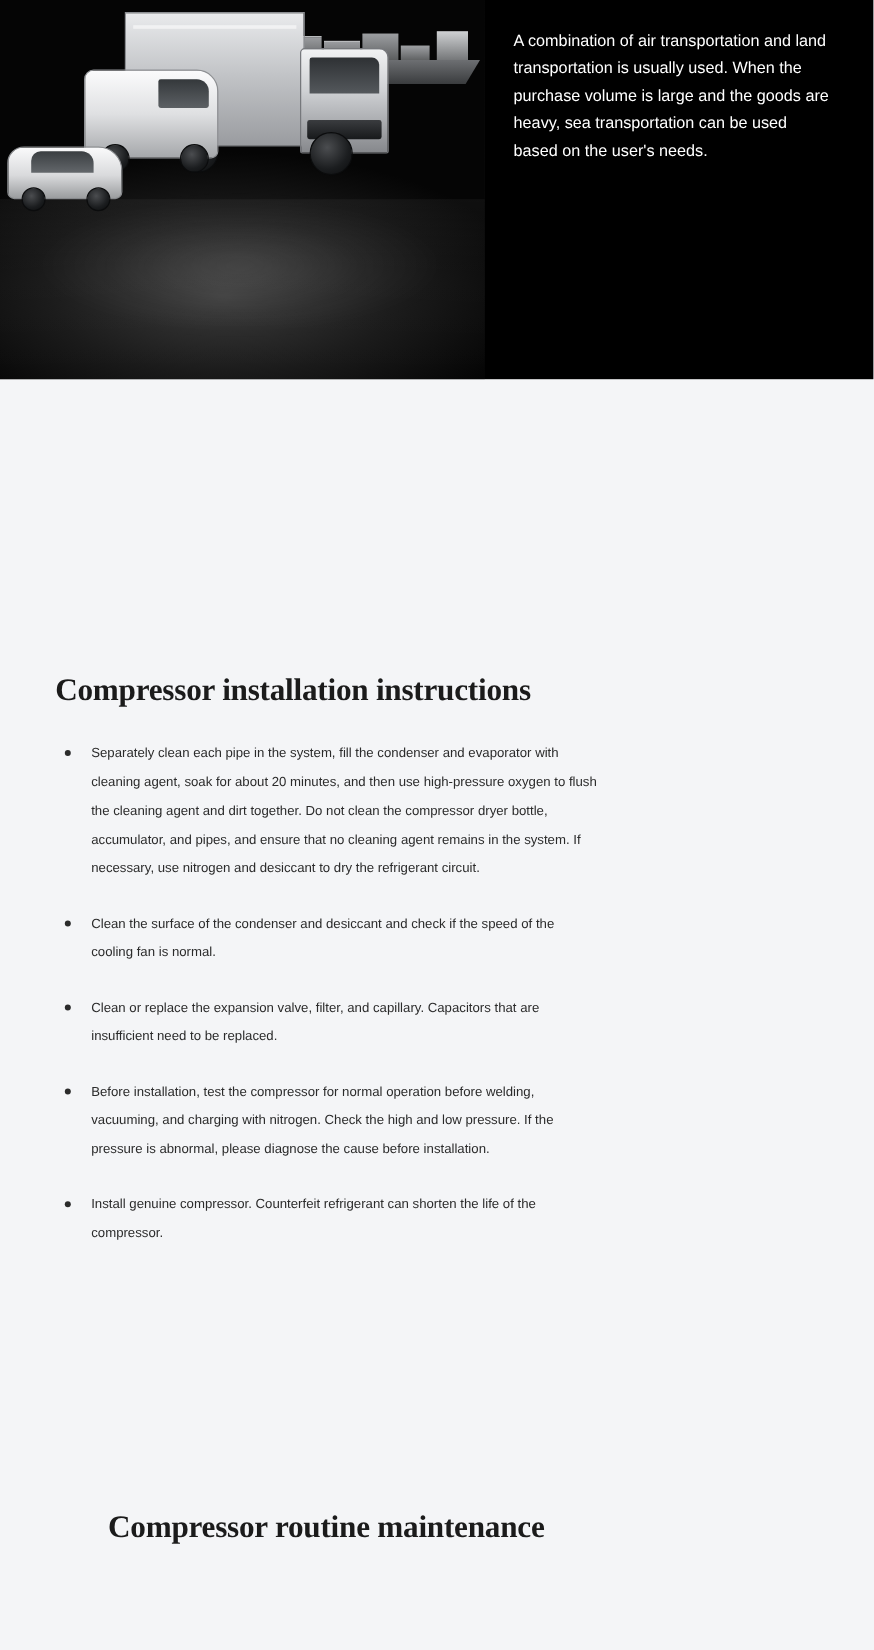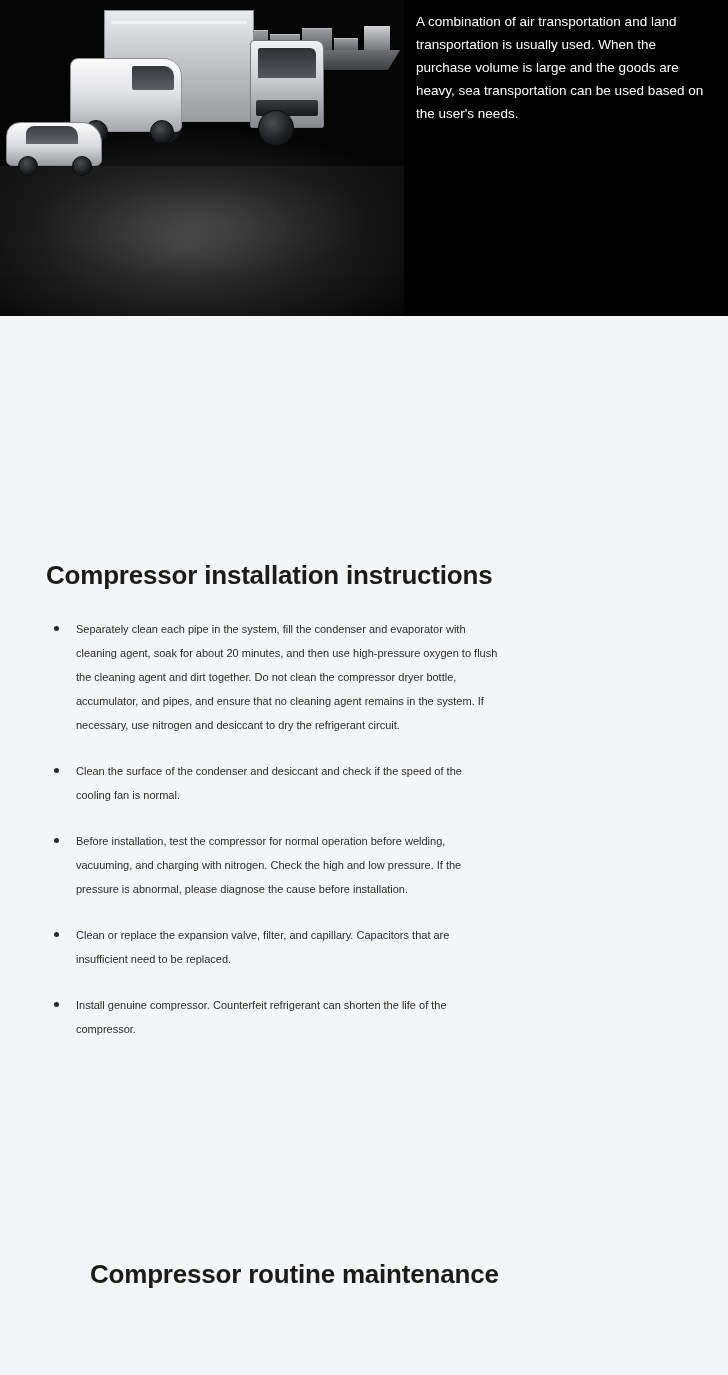--- a/index.html
+++ b/index.html
@@ -199,36 +199,37 @@
   .hero-text {
     position: absolute;
     left: 404px;
     top: 0;
     width: 324px;
     height: 316px;
     padding: 6px 18px 0 8px;
     color: #ffffff;
   }
   .hero-text p {
-    margin: 4px;
+    margin: 16px;
     font-size: 13.5px;
     line-height: 23px;
     color: #ffffff;
   }
 
   
   .content {
     background: #f4f5f7;
     padding: 0 46px;
   }
   .section-title {
     font-size: 26px;
     font-weight: 700;
     color: #1b1b1b;
     letter-spacing: -0.2px;
+    font-family: Liberation Serif, serif;
   }
   #installation-title { padding-top: 222px; }
   .bullets {
     margin: 26px 0 0 0;
     padding: 0;
     list-style: none;
   }
   .bullets li {
     position: relative;
     padding-left: 30px;
@@ -303,19 +304,19 @@
   </div>
 </div>
 
 <div class="content">
 
   <h2 class="section-title" id="installation-title">Compressor installation instructions</h2>
 
   <ul class="bullets">
     <li>Separately clean each pipe in the system, fill the condenser and evaporator with cleaning agent, soak for about 20 minutes, and then use high-pressure oxygen to flush the cleaning agent and dirt together. Do not clean the compressor dryer bottle, accumulator, and pipes, and ensure that no cleaning agent remains in the system. If necessary, use nitrogen and desiccant to dry the refrigerant circuit.</li>
     <li>Clean the surface of the condenser and desiccant and check if the speed of the cooling fan is normal.</li>
+    <li>Clean or replace the expansion valve, filter, and capillary. Capacitors that are insufficient need to be replaced.</li>
     <li>Before installation, test the compressor for normal operation before welding, vacuuming, and charging with nitrogen. Check the high and low pressure. If the pressure is abnormal, please diagnose the cause before installation.</li>
-    <li>Clean or replace the expansion valve, filter, and capillary. Capacitors that are insufficient need to be replaced.</li>
     <li>Install genuine compressor. Counterfeit refrigerant can shorten the life of the compressor.</li>
   </ul>
 
   <h2 class="section-title" id="maintenance-title">Compressor routine maintenance</h2>
 </div>
 
 </body></html>

